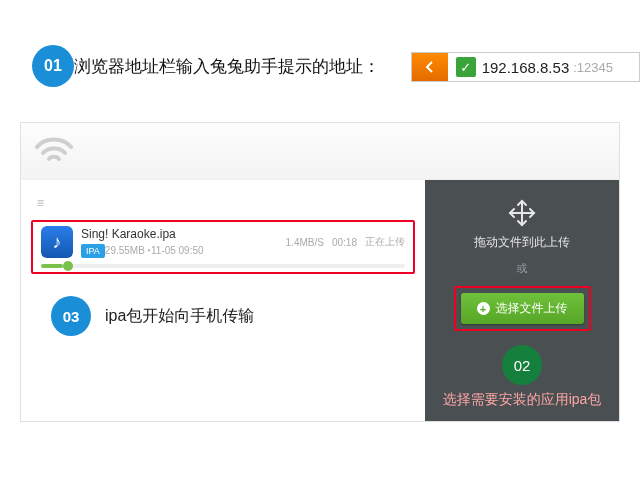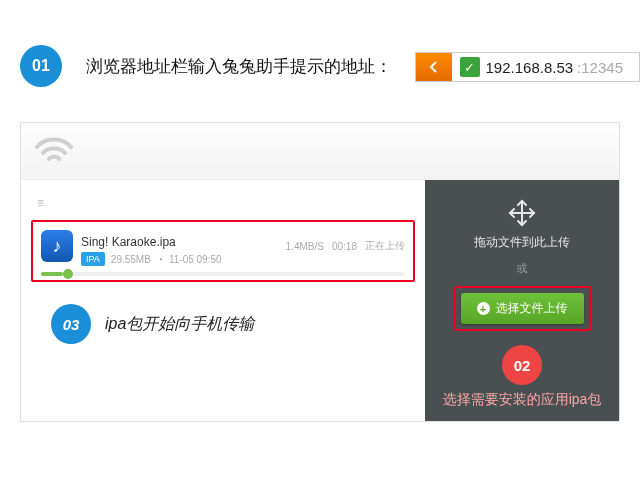--- a/index.html
+++ b/index.html
@@ -1,64 +1,64 @@
 <!DOCTYPE html>
 <html><head>
 <meta charset="utf-8">
 <style>
 * { margin: 0; padding: 0; box-sizing: border-box; font-family: "Microsoft YaHei", sans-serif; }
 body { background: #fff; width: 640px; height: 500px; position: relative; }
 
-.step-header { display: flex; align-items: center; padding: 45px 20px 15px 20px; gap: 24px; }
+.step-header { display: flex; align-items: center; padding: 45px 20px 15px 20px; gap: 0; margin-left: 12px; }
 .badge { width: 42px; height: 42px; border-radius: 50%; background: #1a8fd8; color: #fff; display: flex; align-items: center; justify-content: center; font-size: 16px; font-weight: bold; }
 .step-text { font-size: 17px; color: #111; font-weight: 500; }
 
 .addr-bar { position: absolute; top: 52px; right: 0; height: 30px; display: flex; align-items: center; border: 1px solid #ccc; background: #fff; }
 .addr-back { width: 36px; height: 100%; background: linear-gradient(#ff8a00,#e46b00); display: flex; align-items: center; justify-content: center; color: #fff; font-size: 14px; }
 .addr-check { width: 20px; height: 20px; background: #3aa33a; color: #fff; display: flex; align-items: center; justify-content: center; margin: 0 6px 0 8px; font-size: 13px; border-radius: 2px; }
 .addr-ip { font-size: 15px; color: #222; padding-right: 4px; }
-.addr-port { font-size: 15px; color: #aaa; padding-right: 16px; }
+.addr-port { font-size: 13px; color: #aaa; padding-right: 26px; }
 
 .panel { margin: 20px 20px 0 20px; border: 1px solid #e0e0e0; background: #fff; position: relative; }
 .wifi-header { display: flex; align-items: center; gap: 10px; padding: 12px 14px 14px 14px; border-bottom: 1px solid #eee; background: linear-gradient(#fdfdfd,#f3f3f3); }
 .wifi-icon svg { display: block; }
 .wifi-title { font-size: 18px; color: #333; font-weight: 500; line-height: 1.1; }
 .wifi-sub { font-size: 11px; color: #888; }
 
 .body-row { display: flex; }
 .left-col { flex: 1; padding: 10px 0 14px; position: relative; }
 .right-col { width: 194px; background: #4a4f52; position: relative; display: flex; flex-direction: column; align-items: center; padding: 18px 10px 12px; }
 
 .list-header { display: flex; align-items: center; gap: 8px; font-size: 13px; color: #555; padding: 6px 16px 10px; }
 .list-icon { color: #bbb; letter-spacing: -2px; font-size: 12px; }
 
 .file-box { border: 2px solid #e02; margin: 0 10px; padding: 4px 8px; border-radius: 2px; }
 .file-row { display: flex; align-items: center; gap: 8px; }
 .app-icon { width: 32px; height: 32px; border-radius: 6px; background: linear-gradient(#2a7ee8,#1257b0); display: flex; align-items: center; justify-content: center; color: #fff; font-size: 18px; }
-.file-main { flex: 1; margin-top: 9px; }
+.file-main { flex: 1; }
 .file-name { font-size: 12px; color: #333; }
-.file-meta { display: flex; align-items: center; gap: 6px; font-size: 10px; color: #aaa; margin-top: 3px; }
+.file-meta { display: flex; align-items: center; font-size: 10px; color: #aaa; margin-top: 3px; }
 .tag { background: #2aa0e6; color: #fff; padding: 0 5px; border-radius: 2px; font-size: 9px; line-height: 14px; }
 .file-right { text-align: right; font-size: 10px; color: #aaa; display: flex; gap: 8px; align-items: center; }
 .progress { height: 4px; background: #eee; margin-top: 6px; border-radius: 2px; position: relative; }
 .progress-fill { height: 100%; width: 6%; background: #7ac24b; border-radius: 2px; }
 .progress-dot { position: absolute; left: 6%; top: -3px; width: 10px; height: 10px; background: #7ac24b; border-radius: 50%; }
 
-.step3 { display: flex; align-items: center; gap: 14px; padding: 22px 8px 6px 30px; font-style: italic; }
+.step3 { display: flex; align-items: center; gap: 14px; padding: 22px 8px 6px 30px; }
 .step3 .badge { width: 40px; height: 40px; font-size: 15px; }
 .step3-text { font-size: 16px; color: #222; }
 
 .drag-icon { color: #e6e6e6; margin-bottom: 6px; }
 .drag-icon svg { display: block; }
 .drag-text { color: #e6e6e6; font-size: 12px; margin-bottom: 10px; }
 .or-text { color: #9aa0a3; font-size: 11px; margin-bottom: 10px; }
 .upload-box { border: 2px solid #e02; padding: 5px; border-radius: 2px; margin-bottom: 14px; }
 .upload-btn { background: linear-gradient(#6fc13a,#57a627); color: #fff; padding: 7px 16px; font-size: 12px; border-radius: 3px; display: flex; align-items: center; gap: 6px; cursor: pointer; box-shadow: 0 1px 2px rgba(0,0,0,.3); }
 .upload-plus { width: 13px; height: 13px; border-radius: 50%; background: #fff; color: #57a627; display: flex; align-items: center; justify-content: center; font-size: 11px; font-weight: bold; }
-.badge2 { width: 40px; height: 40px; border-radius: 50%; background: #ef4444; color: #fff; display: flex; align-items: center; justify-content: center; font-size: 15px; font-weight: bold; margin-bottom: 6px; }
+.badge2 { width: 40px; height: 40px; border-radius: 50%; background: #15803d; color: #fff; display: flex; align-items: center; justify-content: center; font-size: 15px; font-weight: normal; margin-bottom: 6px; }
 .step2-text { color: #fca5a5; font-size: 14px; text-align: center; }
 </style>
 </head>
 <body>
 
 <div class="step-header">
   <div class="badge">01</div>
   <div class="step-text">浏览器地址栏输入兔兔助手提示的地址：</div>
 </div>
 

